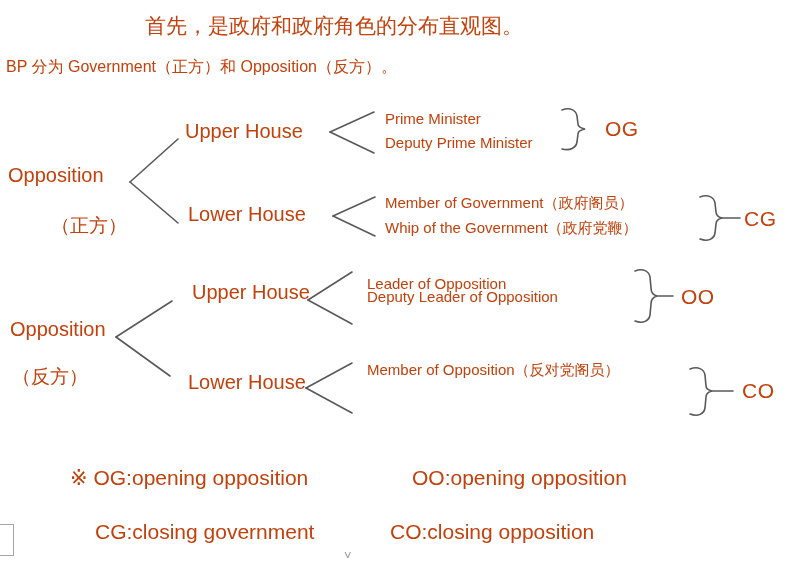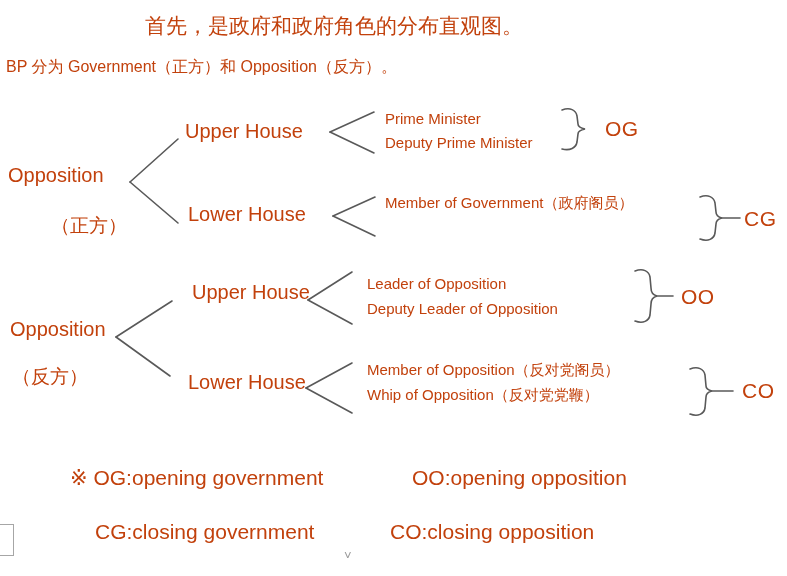--- a/index.html
+++ b/index.html
@@ -90,38 +90,38 @@
   <div class="t node" style="left:8px;top:164px;">Opposition</div>
   <div class="t side" style="left:3px;top:215px;margin-left:48px;">（正方）</div>
 
   <div class="t node" style="left:185px;top:120px;">Upper House</div>
   <div class="t role" style="left:385px;top:110px;">Prime Minister</div>
   <div class="t role" style="left:385px;top:134px;">Deputy Prime Minister</div>
   <div class="t grp" style="left:605px;top:117px;">OG</div>
 
   <div class="t node" style="left:188px;top:203px;">Lower House</div>
   <div class="t role" style="left:385px;top:194px;">Member of Government（政府阁员）</div>
+  <div class="t role" style="left:385px;top:219px;">Whip of the Government（政府党鞭）</div>
   <div class="t grp" style="left:744px;top:207px;">CG</div>
 
   <div class="t node" style="left:10px;top:318px;">Opposition</div>
   <div class="t side" style="left:12px;top:366px;">（反方）</div>
 
   <div class="t node" style="left:192px;top:281px;">Upper House</div>
   <div class="t role" style="left:367px;top:275px;">Leader of Opposition</div>
-  <div class="t role" style="left:367px;top:300px;text-align:center;">Deputy Leader of Opposition</div>
+  <div class="t role" style="left:367px;top:288px;text-align:center;">Deputy Leader of Opposition</div>
   <div class="t grp" style="left:681px;top:285px;">OO</div>
 
   <div class="t node" style="left:188px;top:371px;">Lower House</div>
   <div class="t role" style="left:367px;top:361px;">Member of Opposition（反对党阁员）</div>
-  <div class="t role" style="left:367px;top:386px;">Whip of Opposition（反对党党鞭）</div>
   <div class="t grp" style="left:742px;top:379px;">CO</div>
 
   <div class="t legend" style="left:70px;top:466px;">
     <span>※</span>
-    <span>OG:opening government</span>
+    <span>OG:opening opposition</span>
   </div>
   <div class="t legend" style="left:95px;top:520px;">CG:closing government</div>
   <div class="t legend" style="left:412px;top:466px;">OO:opening opposition</div>
   <div class="t legend" style="left:390px;top:520px;">CO:closing opposition</div>
 
   <div class="artifact-box"></div>
   <div class="artifact-mark">˅</div>
 
 </div>
 

